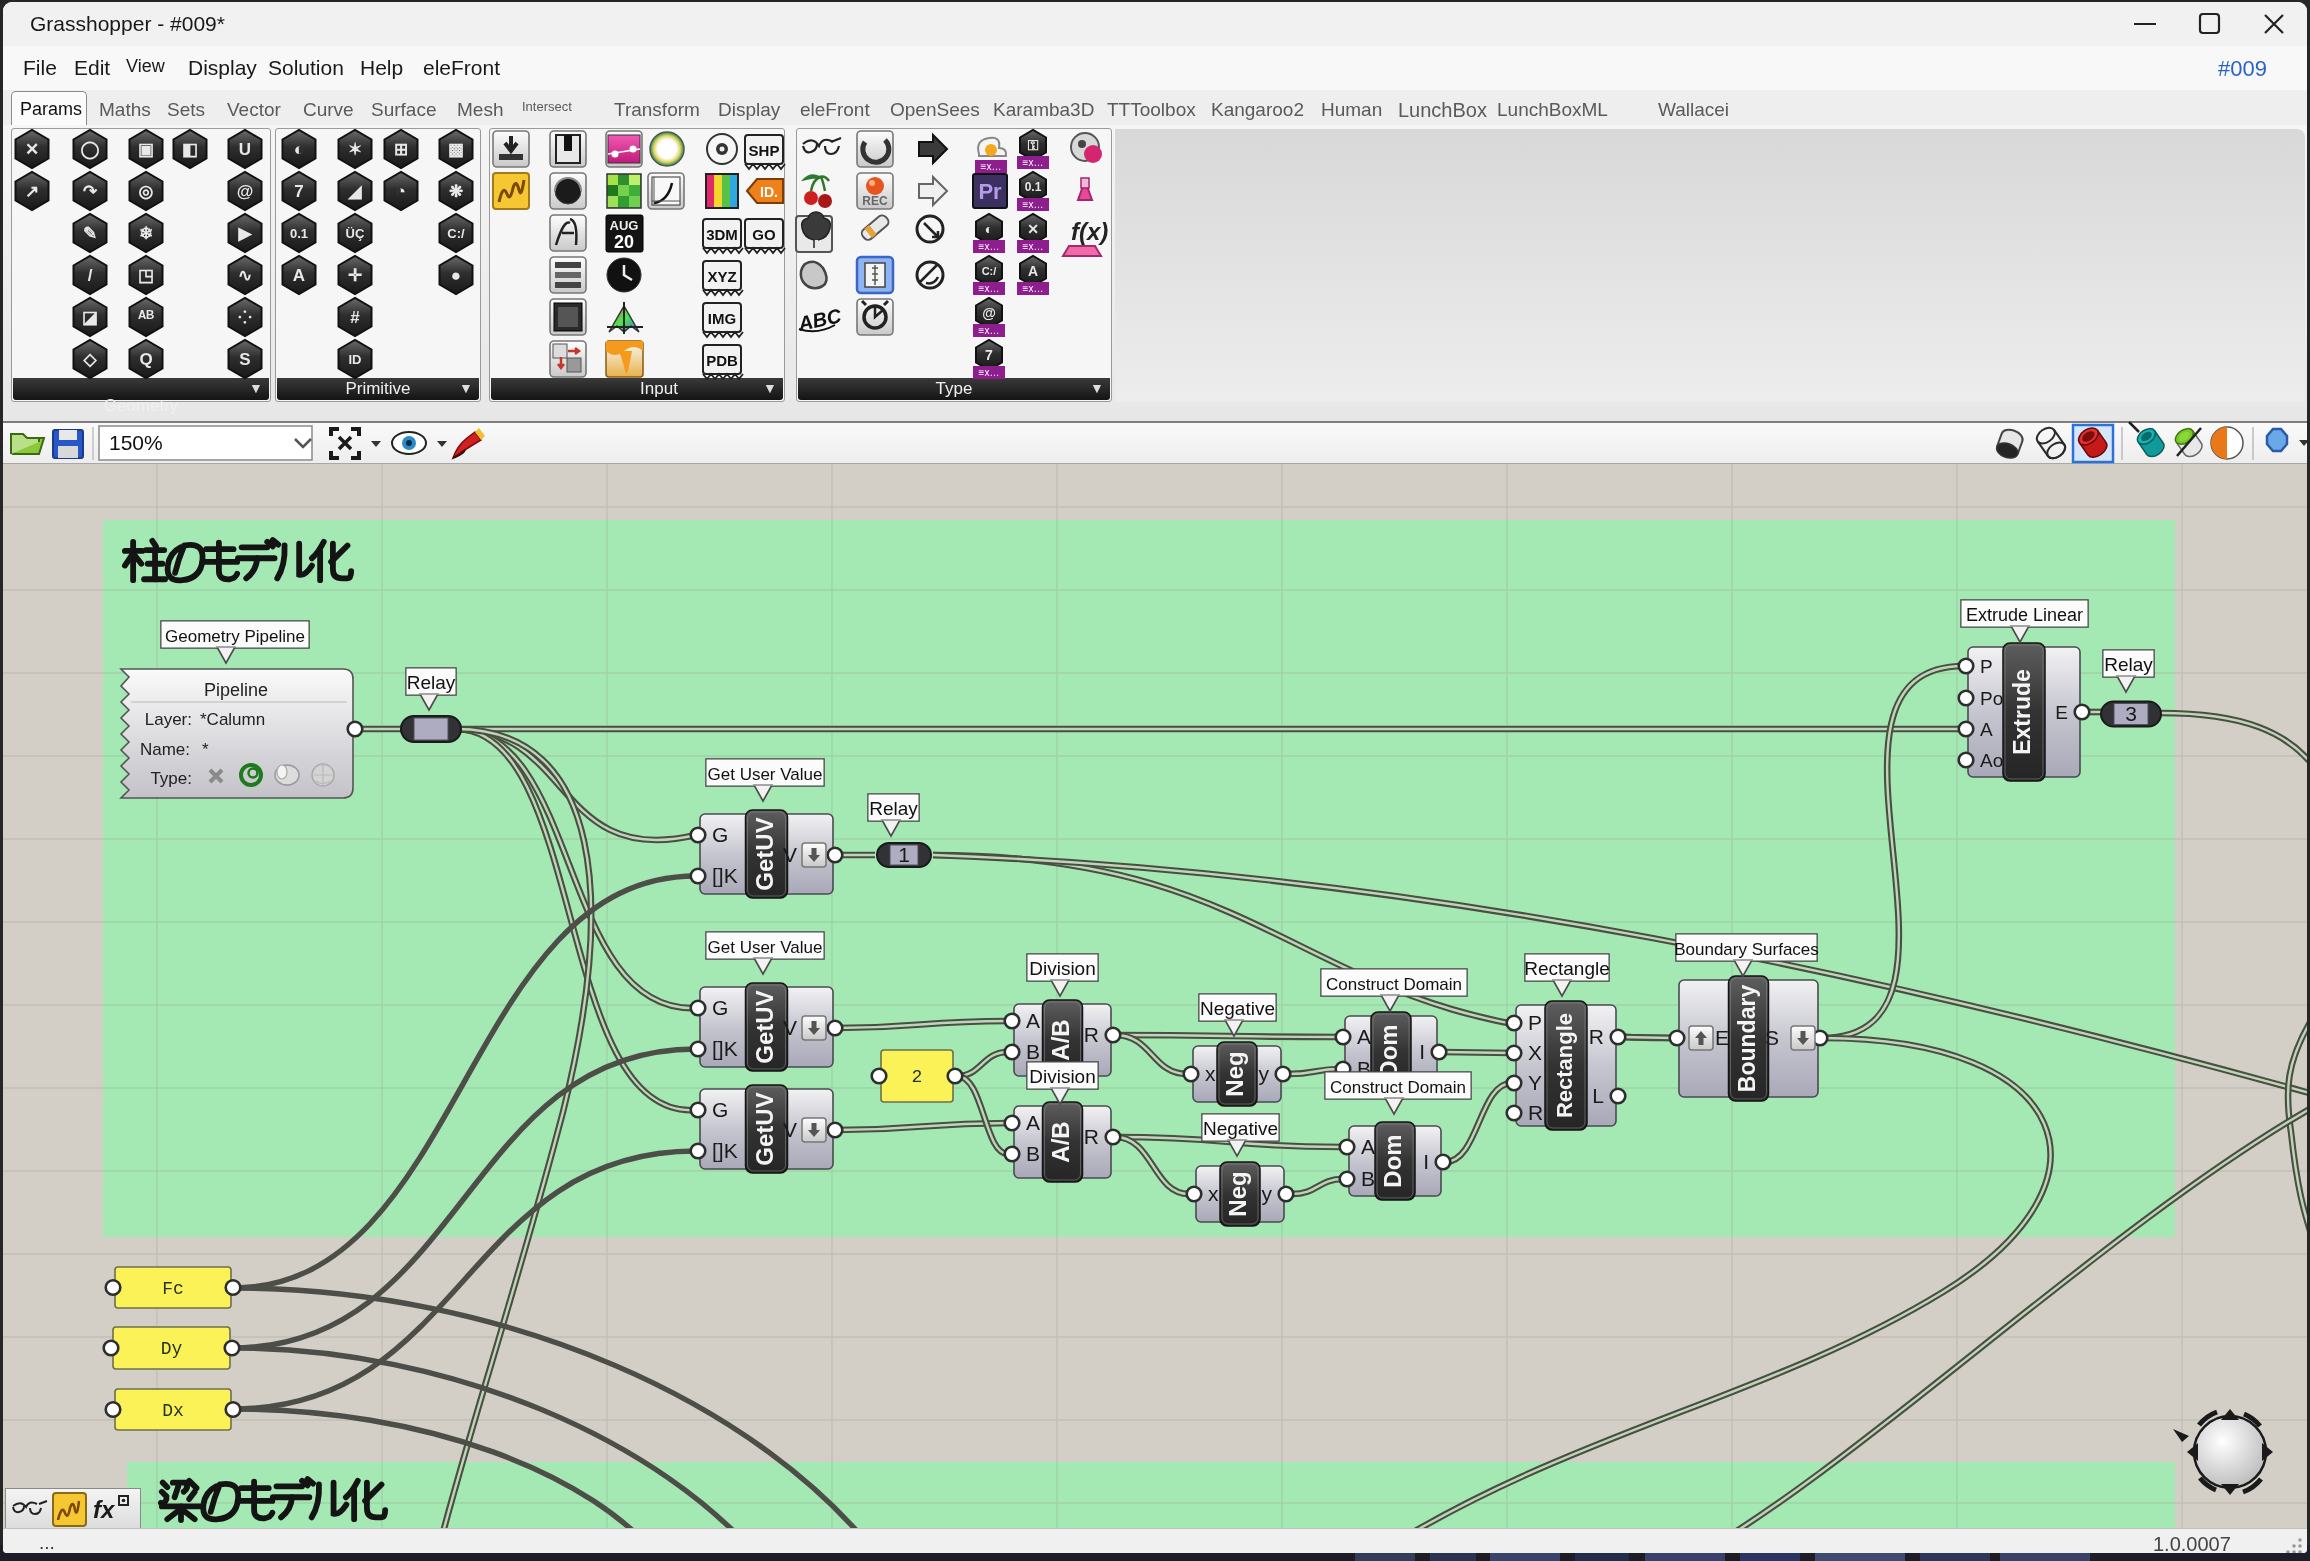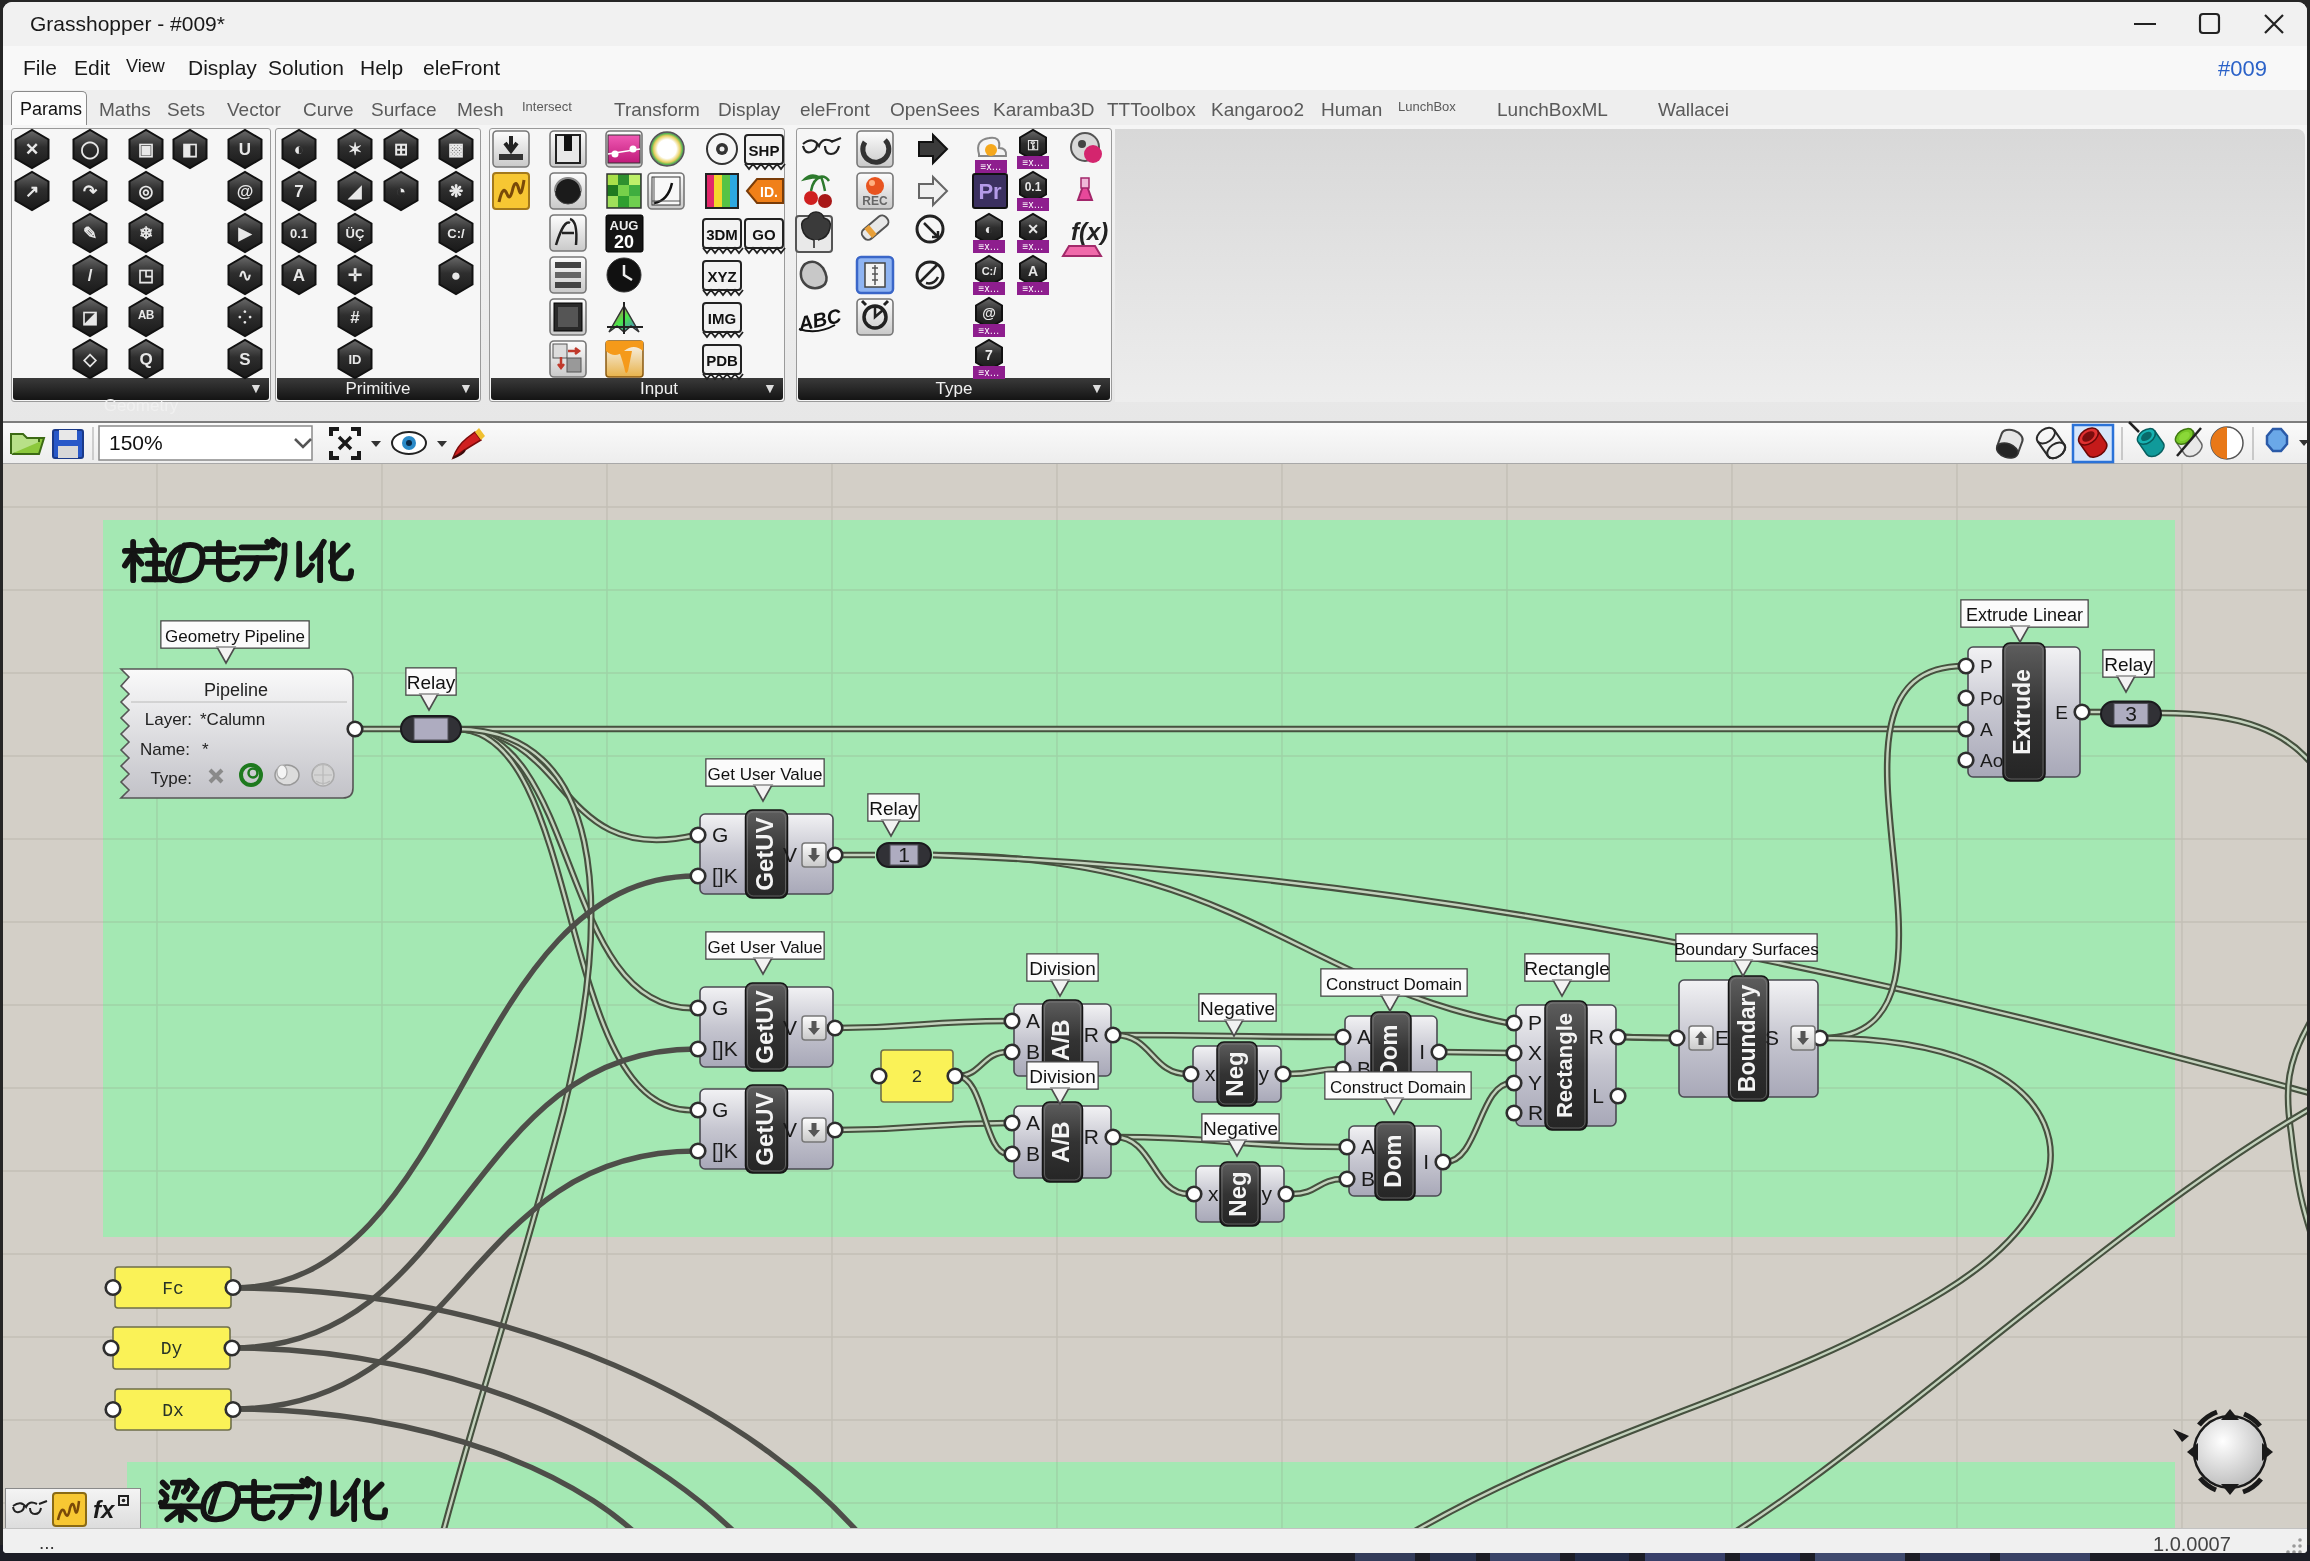--- a/index.html
+++ b/index.html
@@ -44,21 +44,21 @@
 <div class="abs" style="left:454px;top:97px;font-size:19px;color:#5a5a5a;">Mesh</div>
 <div class="abs" style="left:519px;top:97px;font-size:13px;color:#5a5a5a;">Intersect</div>
 <div class="abs" style="left:611px;top:97px;font-size:19px;color:#5a5a5a;">Transform</div>
 <div class="abs" style="left:715px;top:97px;font-size:19px;color:#5a5a5a;">Display</div>
 <div class="abs" style="left:797px;top:97px;font-size:19px;color:#5a5a5a;">eleFront</div>
 <div class="abs" style="left:887px;top:97px;font-size:19px;color:#5a5a5a;">OpenSees</div>
 <div class="abs" style="left:990px;top:97px;font-size:19px;color:#5a5a5a;">Karamba3D</div>
 <div class="abs" style="left:1104px;top:97px;font-size:19px;color:#5a5a5a;">TTToolbox</div>
 <div class="abs" style="left:1208px;top:97px;font-size:19px;color:#5a5a5a;">Kangaroo2</div>
 <div class="abs" style="left:1318px;top:97px;font-size:19px;color:#5a5a5a;">Human</div>
-<div class="abs" style="left:1395px;top:97px;font-size:13px;color:#5a5a5a;">LunchBox</div>
+<div class="abs" style="left:1395px;top:97px;font-size:20px;color:#5a5a5a;">LunchBox</div>
 <div class="abs" style="left:1494px;top:97px;font-size:19px;color:#5a5a5a;">LunchBoxML</div>
 <div class="abs" style="left:1619px;top:97px;font-size:19px;color:#5a5a5a;margin-left:36px;">Wallacei</div>
 <div class="abs" style="left:0;top:123px;width:2304px;height:296px;background:linear-gradient(#f5f5f5,#e7e7e7);"></div>
 <div class="abs" style="left:1112px;top:127px;width:1190px;height:273px;background:linear-gradient(#d8d8d8,#ededed);border-radius:0 8px 0 0;"></div>
 <div class="abs" style="left:8px;top:126px;width:260px;height:274px;background:#f6f6f6;border:1px solid #9a9a9a;border-radius:3px;"></div>
 <div class="abs" style="left:10px;top:376px;width:256px;height:22px;background:linear-gradient(#3a3a3a,#141414);border-radius:0 0 3px 3px;"></div>
 <div class="abs" style="left:8px;top:377px;width:260px;text-align:center;font-size:17px;color:#f0f0f0;margin-top:17px;">Geometry</div>
 <div class="abs" style="left:246px;top:378px;font-size:14px;color:#ddd;">▼</div>
 <div class="abs" style="left:272px;top:126px;width:206px;height:274px;background:#f6f6f6;border:1px solid #9a9a9a;border-radius:3px;"></div>
 <div class="abs" style="left:274px;top:376px;width:202px;height:22px;background:linear-gradient(#3a3a3a,#141414);border-radius:0 0 3px 3px;"></div>

